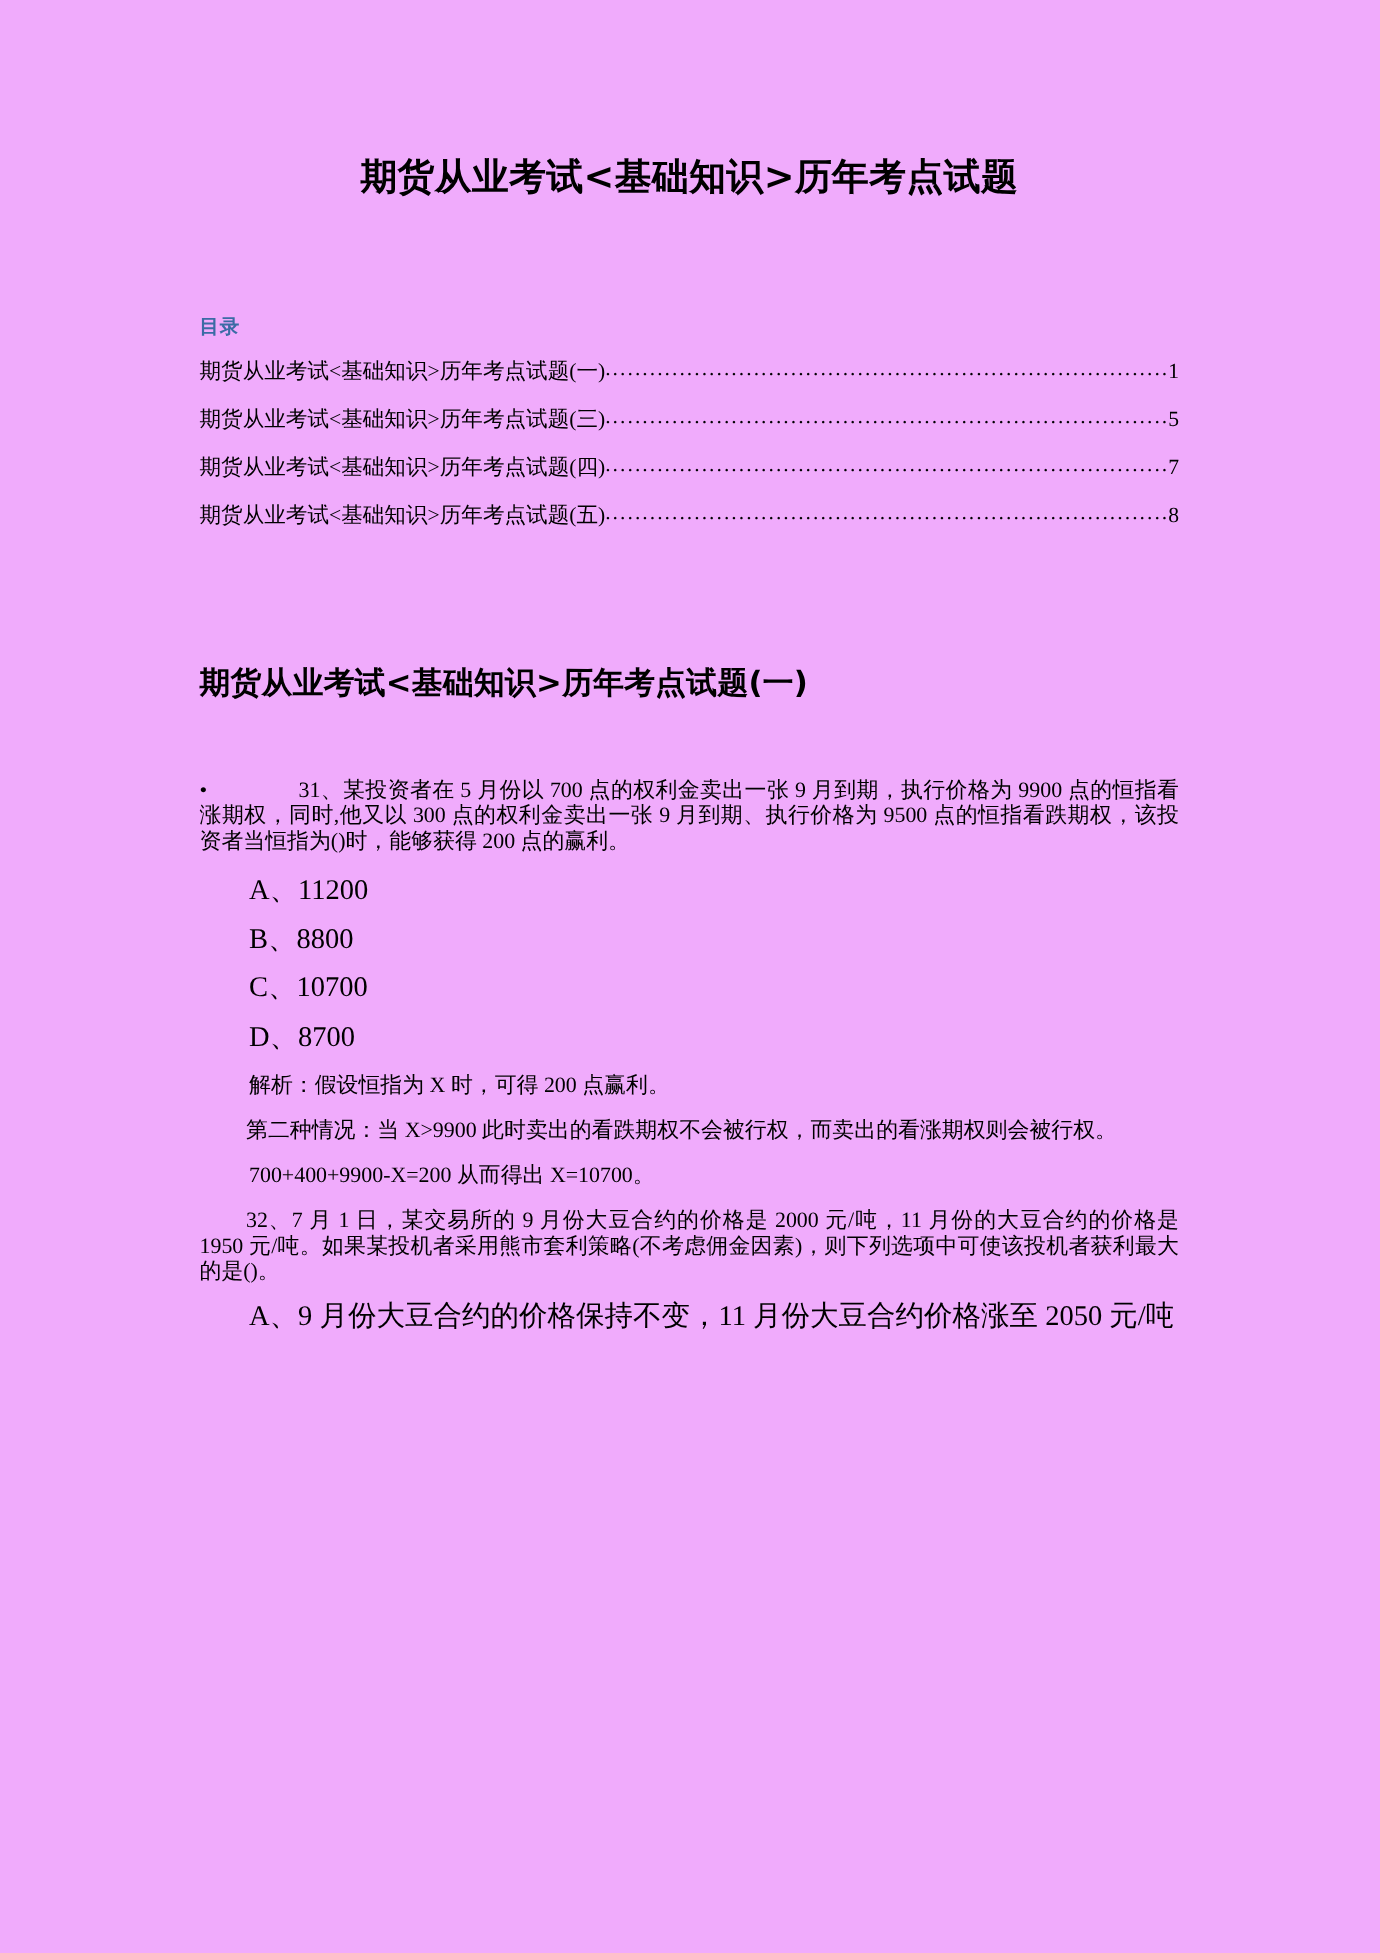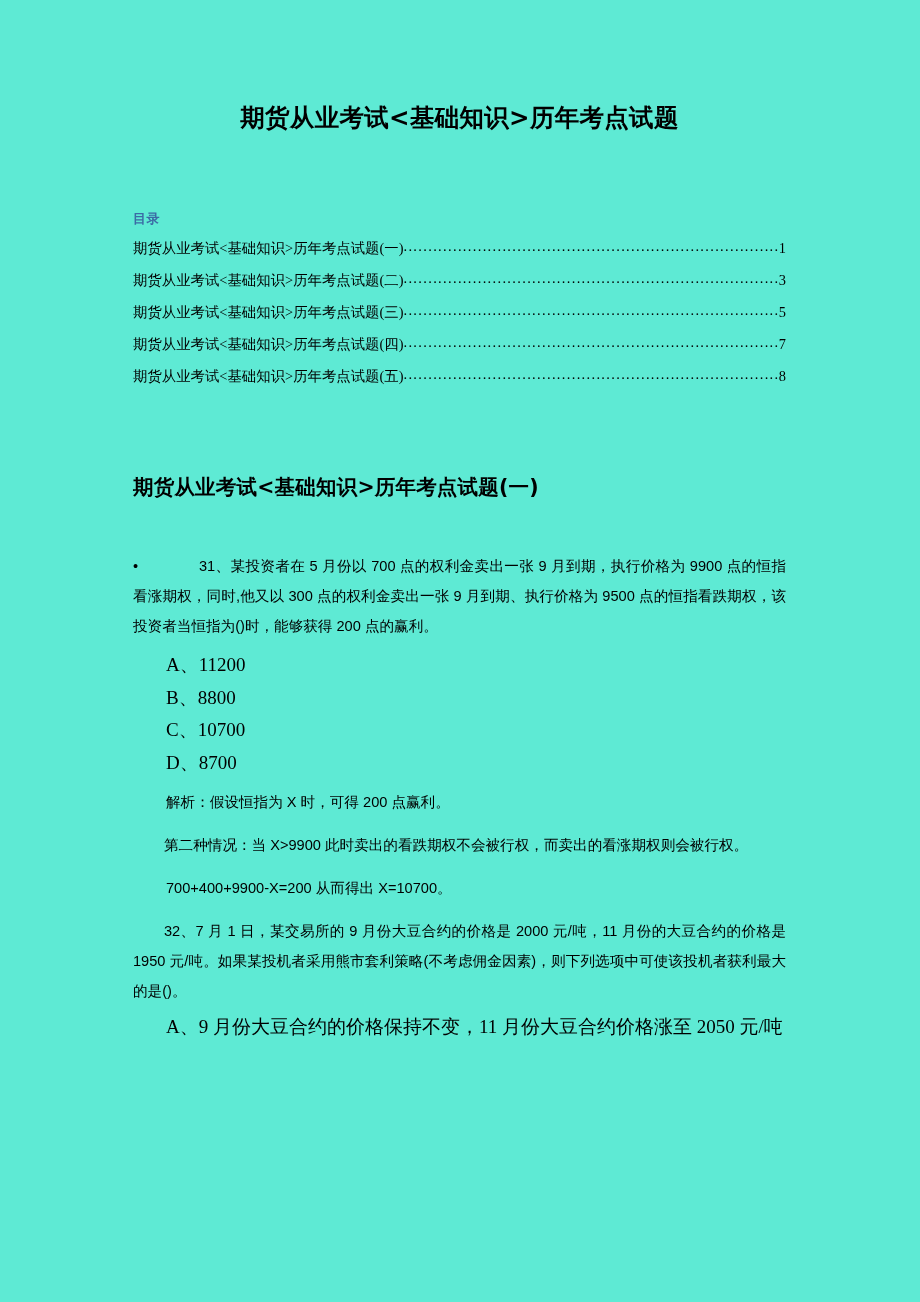--- a/index.html
+++ b/index.html
@@ -15,21 +15,21 @@
     color: #000000;
     overflow: hidden;
   }
 
   .page {
     position: absolute;
     left: 0;
     top: 0;
     width: 920px;
     height: 1302px;
-    background: #5eead4;
+    background: #f0abfc;
   }
 
   .content {
     position: absolute;
     left: 133px;
     top: 0;
     width: 653px;
   }
 
   
@@ -104,23 +104,23 @@
     line-height: 1.3;
     letter-spacing: 0.2px;
   }
 
   
   .body-block {
     margin-top: 51px;
   }
   .para {
     margin: 13px 0 9px 0;
-    font-family: Liberation Sans, sans-serif;
+    font-family: Liberation Serif, serif;
     font-size: 14.6px;
-    line-height: 30px;
+    line-height: 17px;
     text-align: justify;
     color: #000000;
   }
   .para.indent2 {
     padding-left: 33px;
   }
   .para.indent-first {
     text-indent: 31px;
   }
   .para.bullet {
@@ -152,25 +152,20 @@
     <div class="toc">
       <div class="toc-heading">目录</div>
 
       <ul class="toc-list">
         <li class="toc-item">
           <span class="toc-text">期货从业考试&lt;基础知识&gt;历年考点试题(一)</span>
           <span class="toc-dots"></span>
           <span class="toc-page">1</span>
         </li>
         <li class="toc-item">
-          <span class="toc-text">期货从业考试&lt;基础知识&gt;历年考点试题(二)</span>
-          <span class="toc-dots"></span>
-          <span class="toc-page">3</span>
-        </li>
-        <li class="toc-item">
           <span class="toc-text">期货从业考试&lt;基础知识&gt;历年考点试题(三)</span>
           <span class="toc-dots"></span>
           <span class="toc-page">5</span>
         </li>
         <li class="toc-item">
           <span class="toc-text">期货从业考试&lt;基础知识&gt;历年考点试题(四)</span>
           <span class="toc-dots"></span>
           <span class="toc-page">7</span>
         </li>
         <li class="toc-item">

